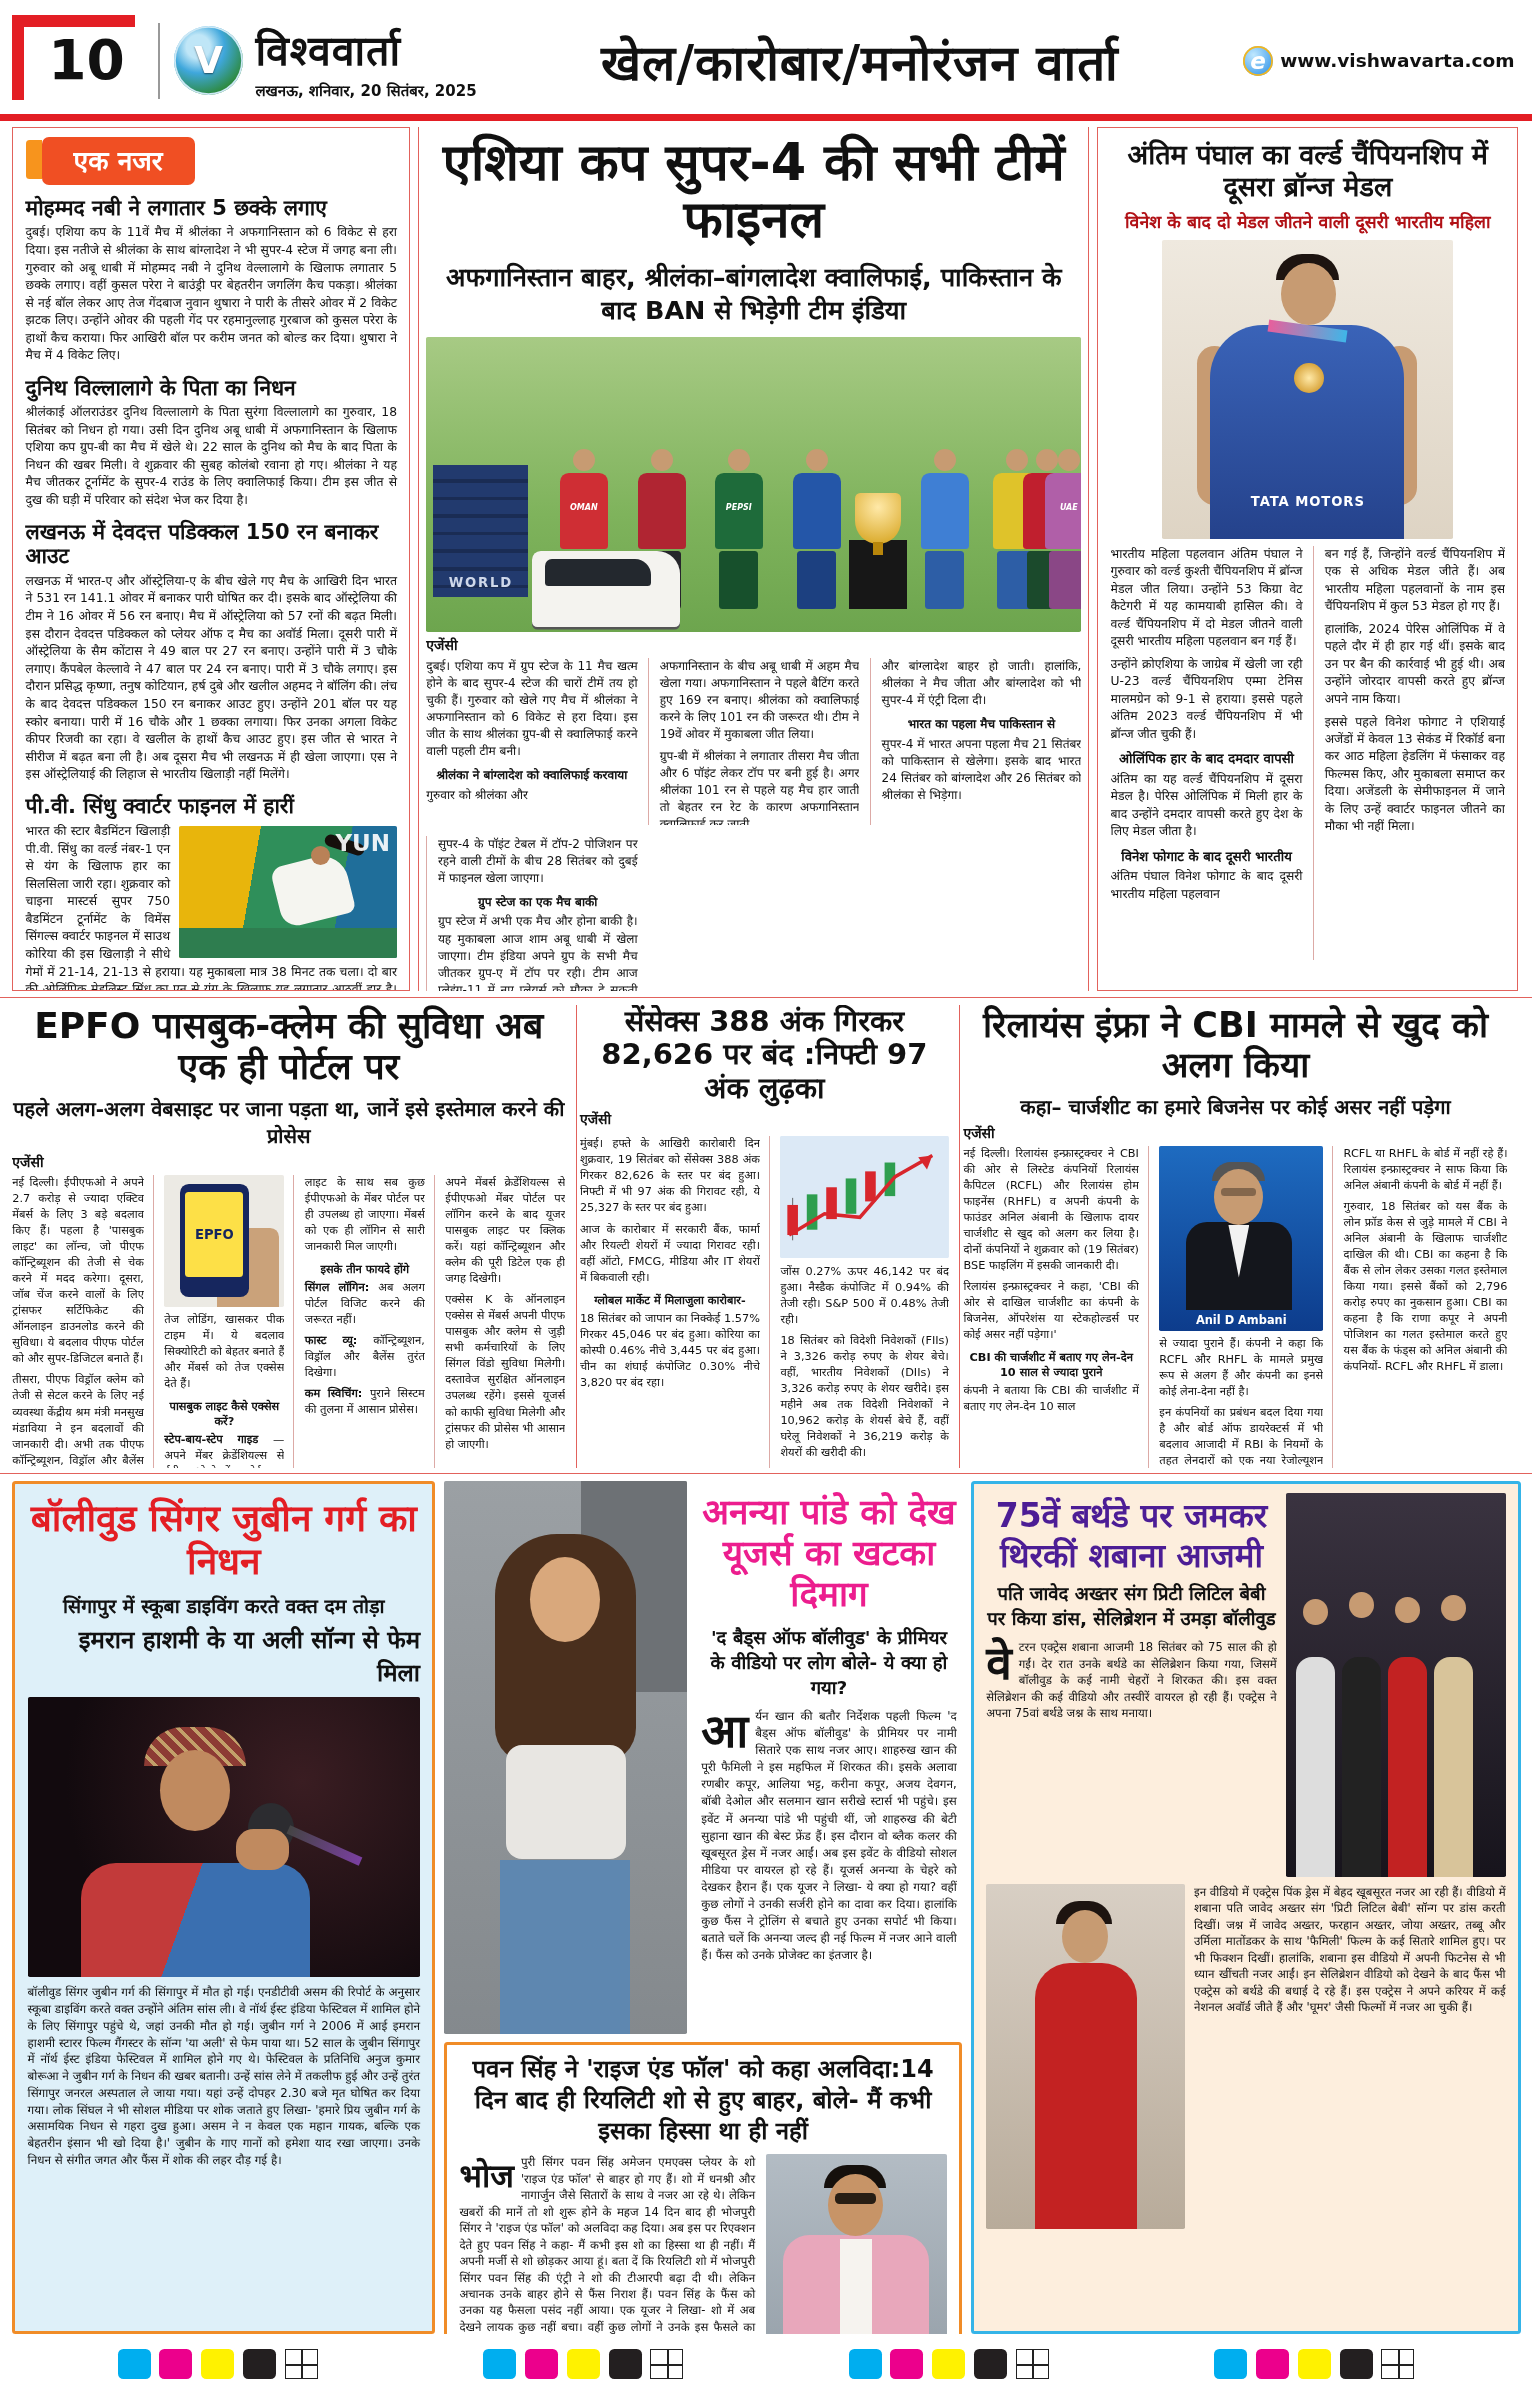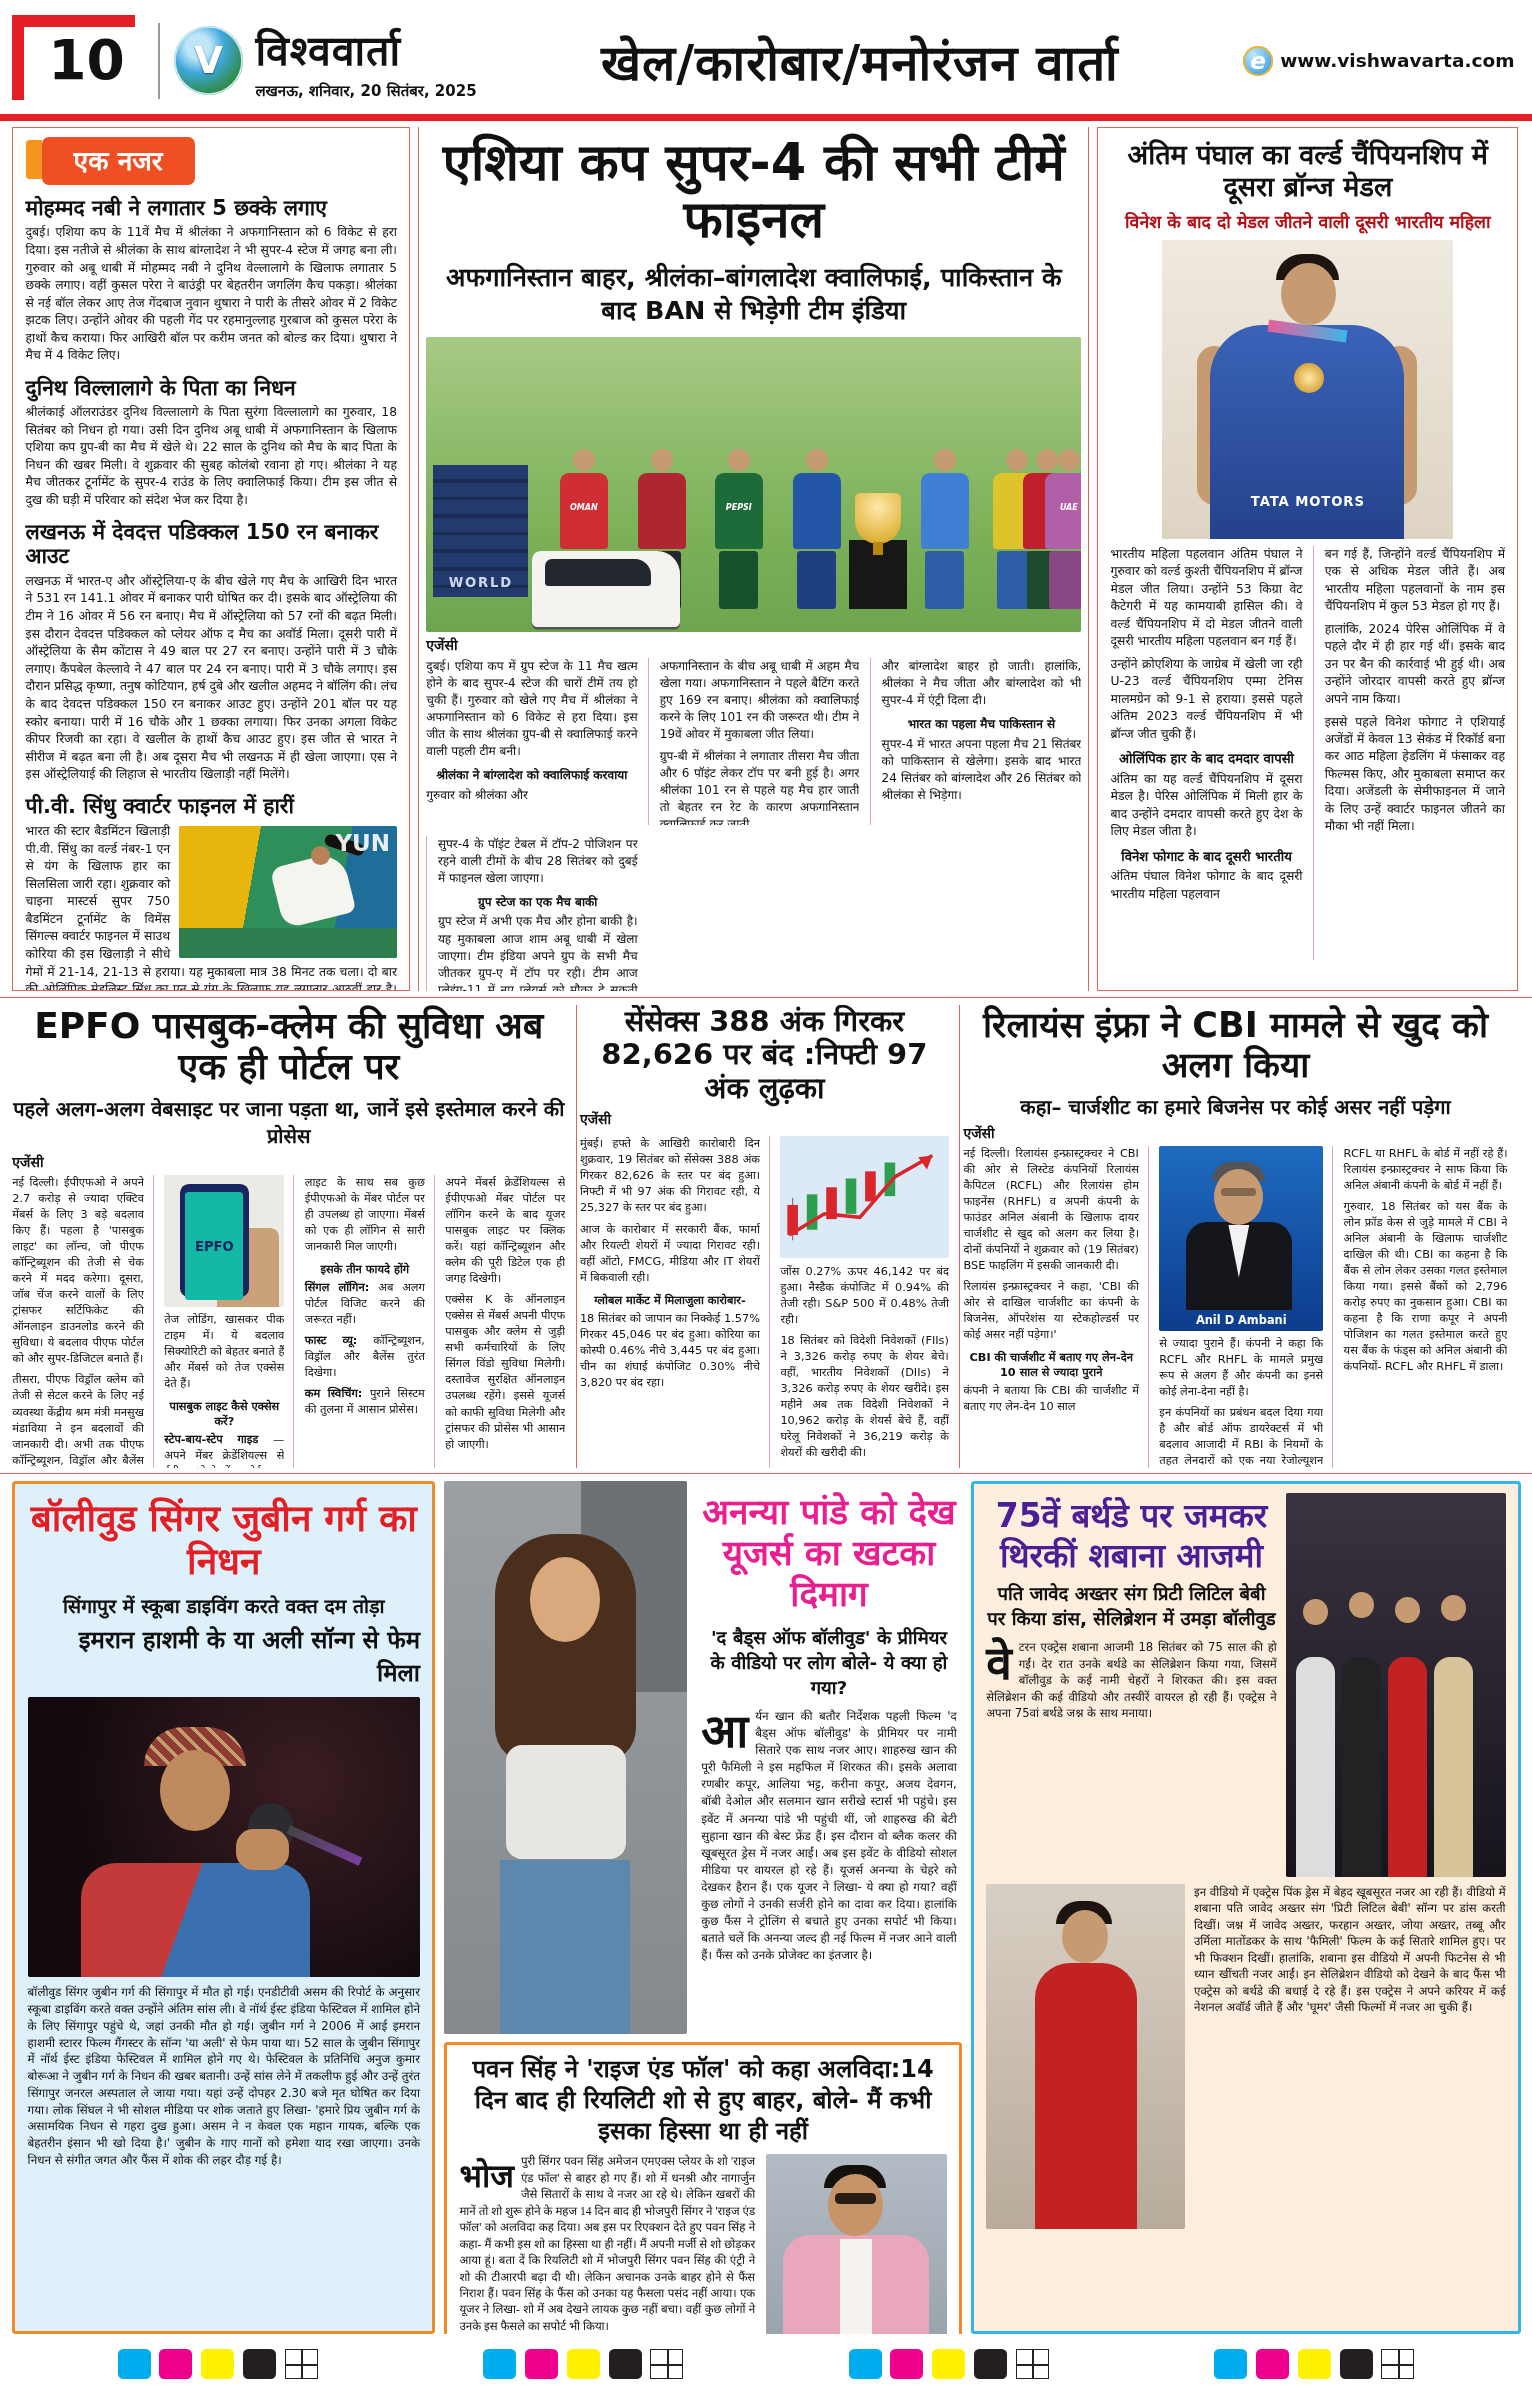--- a/index.html
+++ b/index.html
@@ -78,21 +78,21 @@
   .mid-sec{overflow:hidden;}
   .mid-sec+.mid-sec{border-left:1.8px solid #e2625c;padding-left:3px;}
   .mid-sec h2{text-align:center;font-weight:800;line-height:1.15;}
   .epfo h2{font-size:36px;}
   .epfo .sub{font-size:20px;font-weight:700;text-align:center;margin:7px 0 3.5px;}
   .epfo-cols{grid-template-columns:repeat(4,1fr);gap:8.8px;height:345px;}
   .epfo-cols p,.epfo-cols h4{font-size:11.3px;}
   .epfo-ph{width:100%;height:132px;background:#eceae4;margin-bottom:5.3px;}
   .epfo-ph .hand{position:absolute;right:5.3px;bottom:0;width:62px;height:79px;background:#caa27a;border-radius:26.4px 8.8px 0 0;}
   .epfo-ph .phone{position:absolute;left:16px;top:8.8px;width:69px;height:113px;background:#16265e;border-radius:8.8px;}
-  .epfo-ph .scr{position:absolute;left:21px;top:17.6px;width:58px;height:108px;background:#14b8a6;border-radius:3.5px;display:flex;align-items:center;justify-content:center;color:#16265e;font-weight:800;font-size:13.2px;}
+  .epfo-ph .scr{position:absolute;left:21px;top:17.6px;width:58px;height:85px;background:#fde047;border-radius:3.5px;display:flex;align-items:center;justify-content:center;color:#16265e;font-weight:800;font-size:13.2px;}
   .sensex h2{font-size:29px;}
   .sensex-cols{grid-template-columns:1fr 1fr;gap:8.8px;height:351px;margin-top:8.8px;}
   .sensex-cols p,.sensex-cols h4{font-size:11.3px;}
   .chart-ph{width:100%;height:122px;background:#dfeaf5;margin-bottom:5.3px;}
   .reli h2{font-size:35px;}
   .reli .sub{font-size:20px;font-weight:700;text-align:center;margin:7px 0 3.5px;}
   .reli-cols{grid-template-columns:repeat(3,1fr);gap:8.8px;height:345px;}
   .reli-cols p,.reli-cols h4{font-size:11.3px;}
   .amb-ph{width:100%;height:185px;background:linear-gradient(#1e6bc0,#0d3c8c);margin-bottom:5.3px;}
   .amb-ph .hd{position:absolute;left:55px;top:23px;width:49px;height:56px;border-radius:50%;background:#c79b72;}
@@ -126,21 +126,21 @@
   .an-ph .hair{position:absolute;left:51px;top:53px;width:141px;height:229px;border-radius:62px 62px 35px 35px;background:#4a2f1d;}
   .an-ph .face{position:absolute;left:86px;top:76px;width:70px;height:85px;border-radius:50%;background:#d9a87c;}
   .an-ph .top2{position:absolute;left:62px;top:264px;width:120px;height:114px;background:#e8e6e2;border-radius:16px;}
   .an-ph .jean{position:absolute;left:56px;top:379px;width:130px;height:174px;background:#5e87b0;}
   .an-txt{flex:1;padding:3.5px 5.3px;}
   .an-txt h2{color:#ec1d8e;font-size:35px;text-align:center;line-height:1.18;margin:7px 0 8.8px;}
   .an-txt .sub{font-size:18.5px;font-weight:700;text-align:center;margin-bottom:8.8px;}
   .an-txt p.body{font-size:11.8px;line-height:1.45;text-align:justify;}
   .pawan{border:3.5px solid #f08c28;border-radius:3.5px;margin-top:8px;padding:8.8px 12.3px;height:298px;overflow:hidden;}
   .pawan h2{font-size:24px;text-align:center;line-height:1.3;margin-bottom:7px;}
-  .pawan-flex{display:flex;gap:10.6px;font-family:Liberation Serif, serif;}
+  .pawan-flex{display:flex;gap:10.6px;}
   .pawan-flex p.body{font-size:11.6px;line-height:1.42;text-align:justify;}
   .paw-ph{width:181px;height:201px;flex:none;background:linear-gradient(#b3bcc4,#98a2ab);}
   .paw-ph .hd{position:absolute;left:62px;top:19.4px;width:55px;height:62px;border-radius:50%;background:#c79467;}
   .paw-ph .hair{position:absolute;left:58px;top:10.6px;width:62px;height:23px;border-radius:26.4px 26.4px 0 0;background:#15100c;}
   .paw-ph .gl{position:absolute;left:69px;top:39px;width:41px;height:10.6px;background:#000c;border-radius:4.4px;}
   .paw-ph .jack{position:absolute;left:17.6px;top:81px;width:146px;height:120px;background:#e8a7bb;border-radius:26.4px 26.4px 0 0;}
   .paw-ph .shirt{position:absolute;left:74px;top:85px;width:32px;height:106px;background:#f6f3ef;}
 
   .shabana{background:#fdeedd;border:3.5px solid #35b4e8;border-radius:3.5px;padding:8.8px 12.3px;overflow:hidden;}
   .shabana h2{color:#4c1d95;font-size:33px;text-align:center;line-height:1.2;margin:3.5px 0 7px;}

